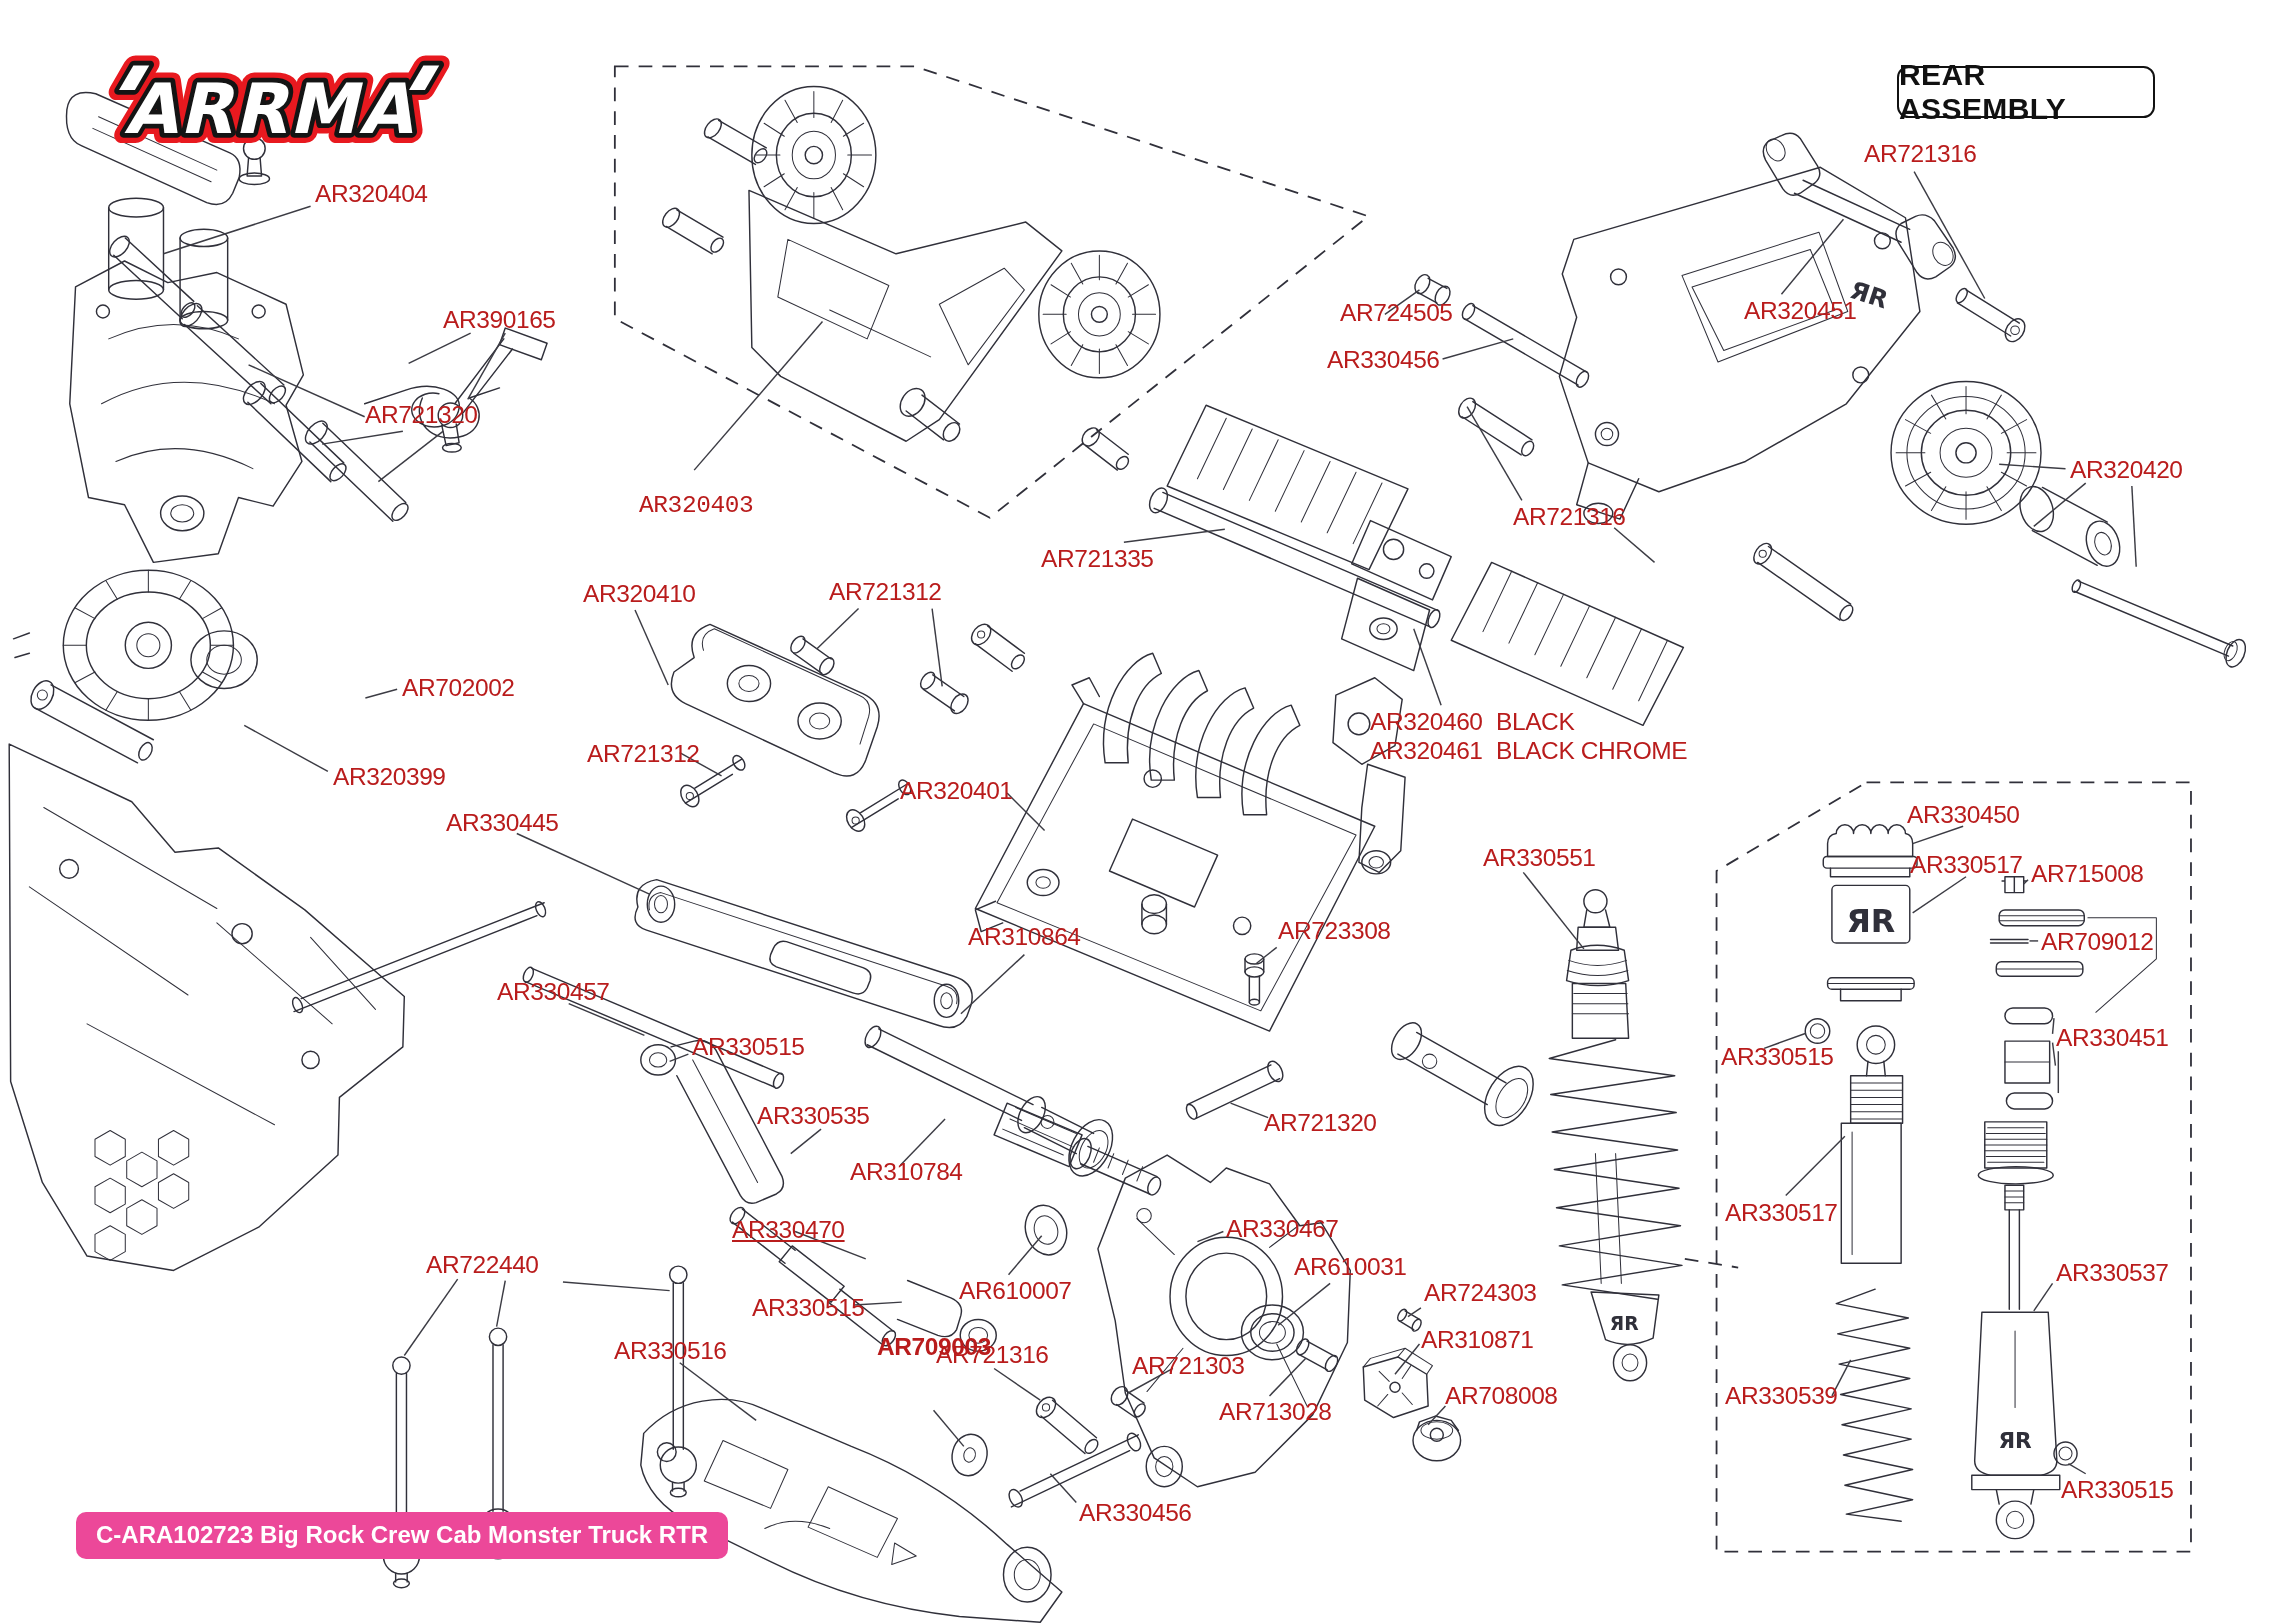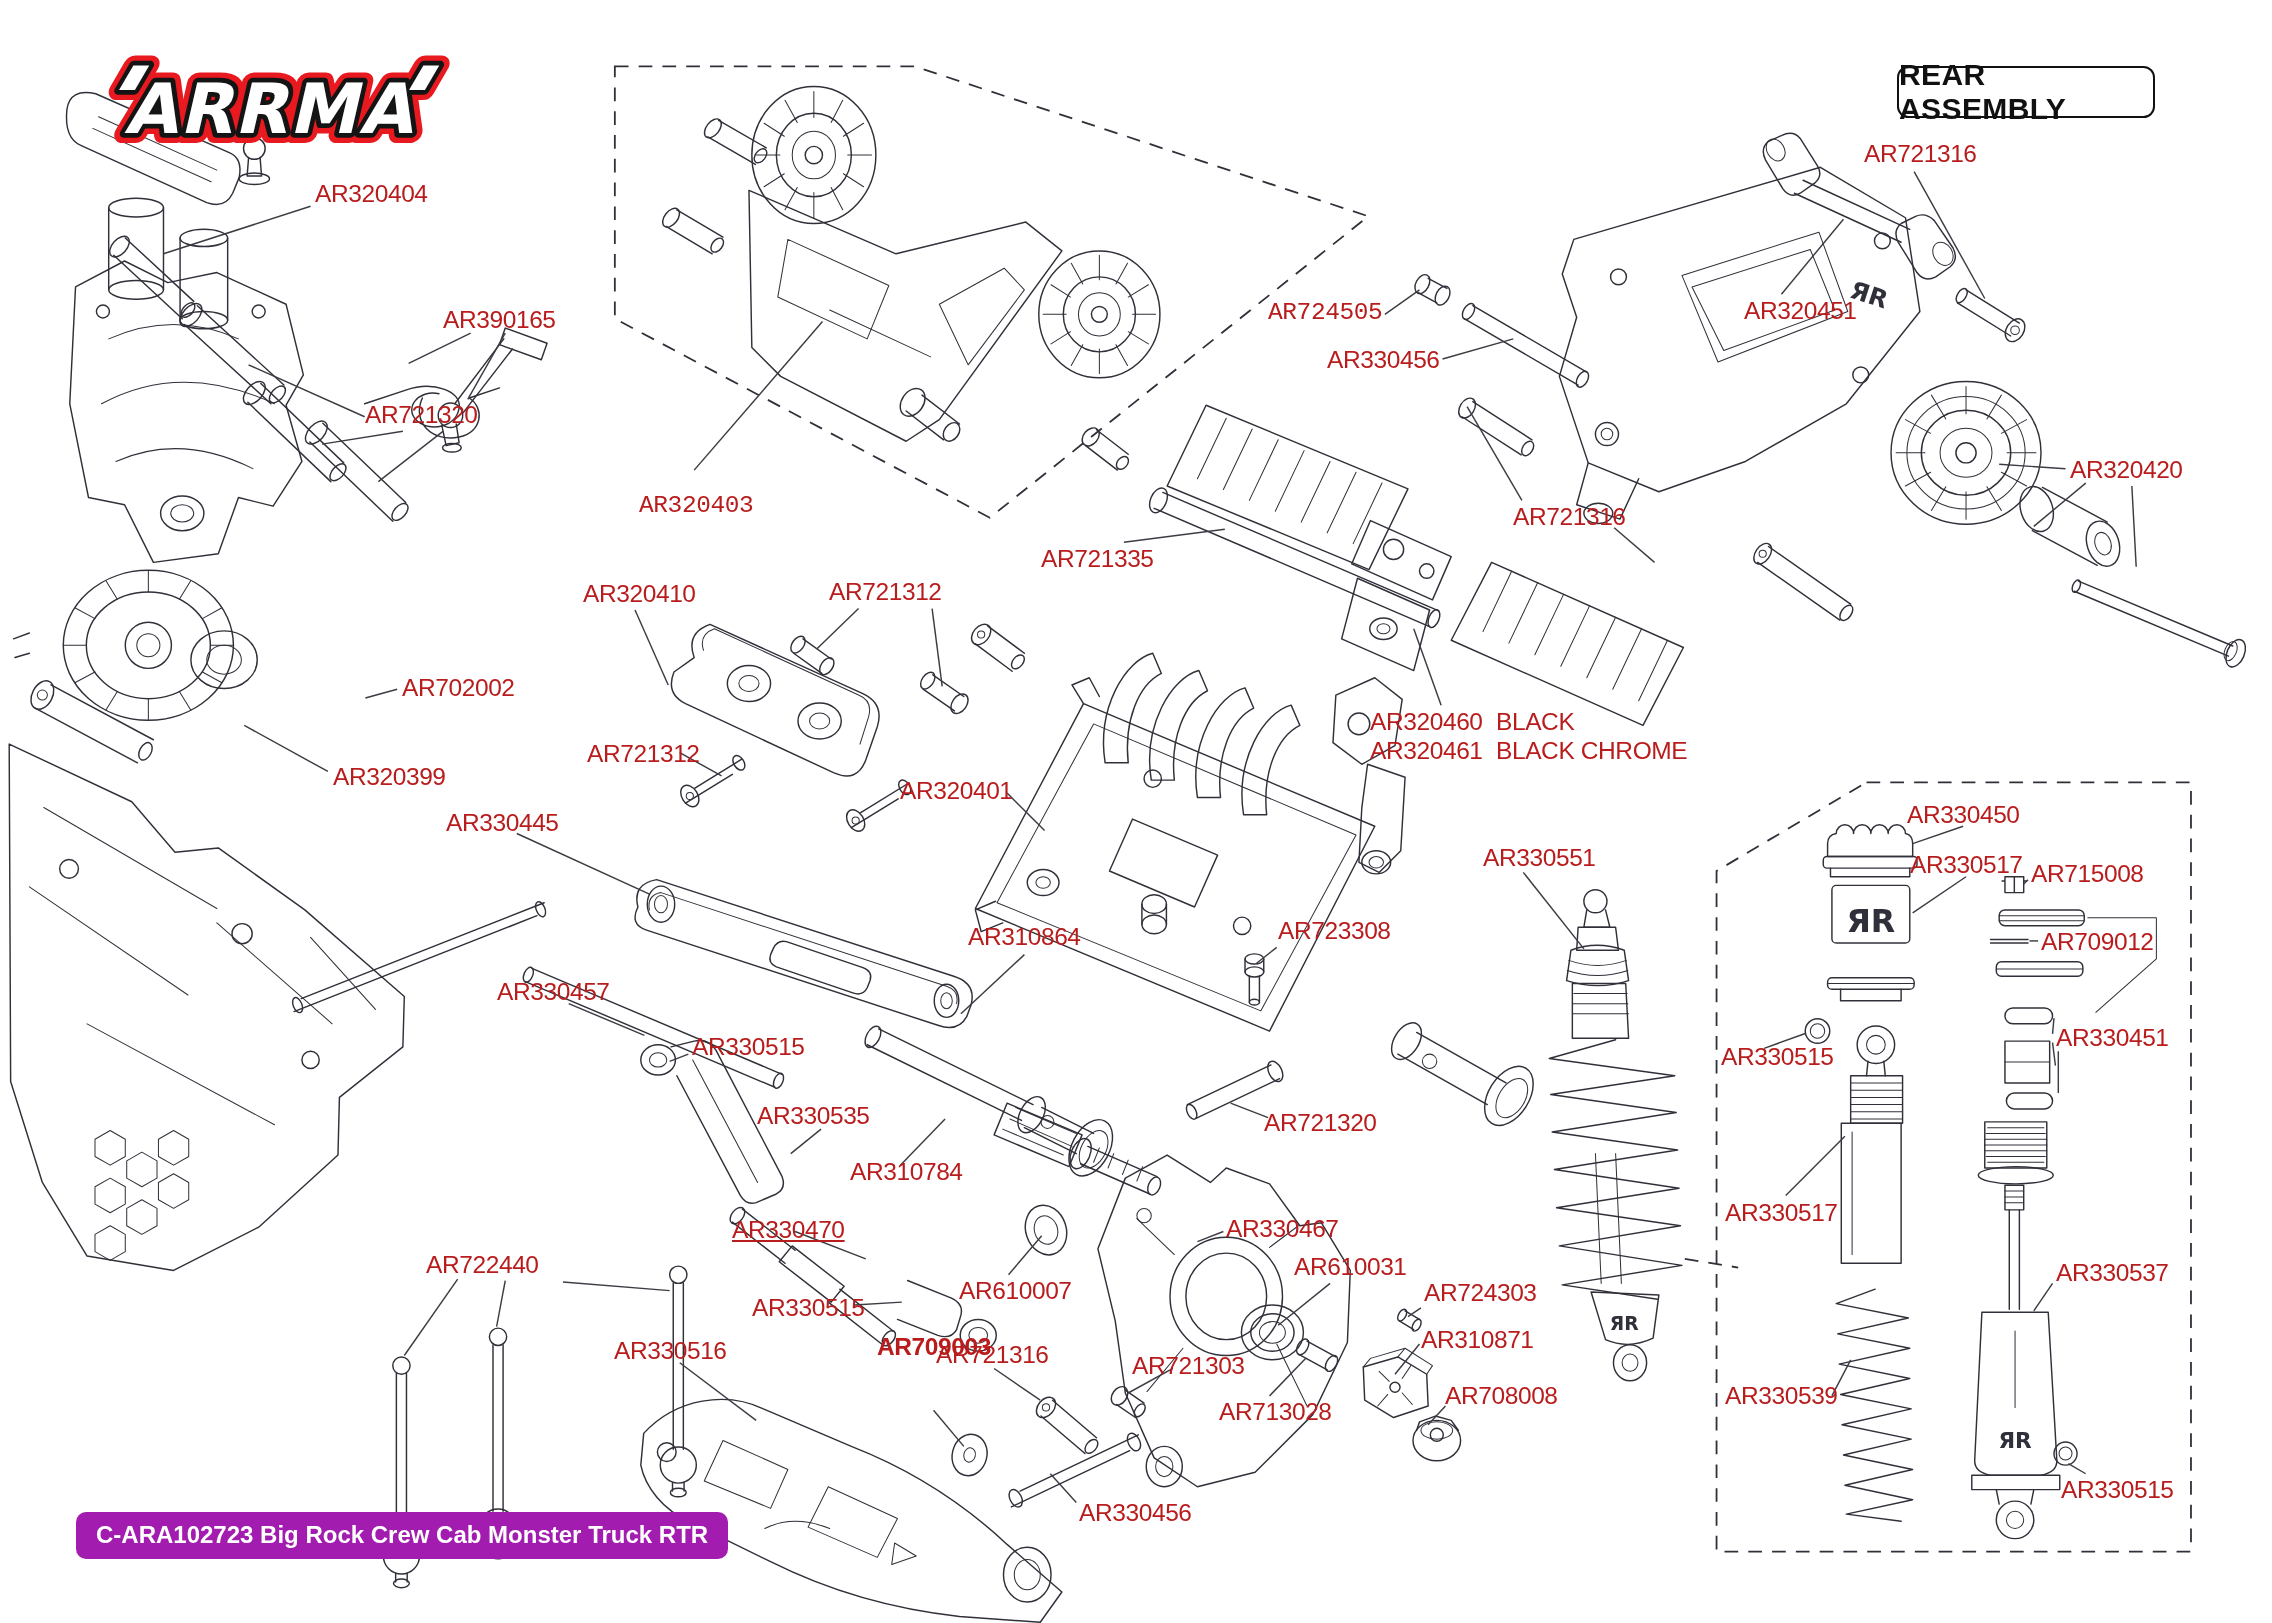--- a/index.html
+++ b/index.html
@@ -7,21 +7,21 @@
         font-family:"Liberation Sans",sans-serif;}
   svg{position:absolute;left:0;top:0;}
   .s{stroke:#30303a;stroke-width:2;fill:none;stroke-linejoin:round;stroke-linecap:round;}
   .thin{stroke-width:1.4;}
   .dash{stroke:#30303a;stroke-width:2.5;fill:none;stroke-dasharray:19 14;}
   .rr{font-family:"DejaVu Sans",sans-serif;font-weight:bold;fill:#30303a;}
   .plabel{position:absolute;font-size:24.5px;letter-spacing:-0.4px;color:#b91c1c;white-space:nowrap;}
   .title-box{position:absolute;left:1897px;top:66px;width:254px;height:48px;border:2.9px solid #111;
              border-radius:11.5px;display:flex;align-items:center;justify-content:center;
              font-size:30px;font-weight:bold;color:#111;letter-spacing:0.4px;background:#fff;}
-  .footer-box{position:absolute;left:76px;top:1512px;background:#a21caf;color:#fff;
+  .footer-box{position:absolute;left:76px;top:1512px;background:#ec4899;color:#fff;
               font-size:24px;font-weight:bold;padding:9.4px 20px;border-radius:10px;white-space:nowrap;}
   .logo{position:absolute;left:56px;top:38px;}
 </style>
 </head>
 <body>
 
 <div class="page">
 
   <svg id="art" width="2273" height="1623" viewBox="0 0 3151 2251">
     <g>
@@ -549,21 +549,21 @@
   </svg>
 
   <div class="title-box">REAR ASSEMBLY</div>
 
   <div id="labels">
       <div class="plabel" style="left: 315px; top: 180px;">AR320404</div>
       <div class="plabel" style="left: 443px; top: 306px;">AR390165</div>
       <div class="plabel" style="left: 365px; top: 401px;">AR721320</div>
       <div class="plabel" style="left: 639px; top: 492px; font-family: Liberation Mono, monospace;">AR320403</div>
       <div class="plabel" style="left: 1041px; top: 545px;">AR721335</div>
-      <div class="plabel" style="left: 1268px; top: 299px; font-family: Liberation Mono, monospace;">AR724505</div>
+      <div class="plabel" style="left: 1340px; top: 299px;">AR724505</div>
       <div class="plabel" style="left: 1327px; top: 346px;">AR330456</div>
       <div class="plabel" style="left: 1864px; top: 140px;">AR721316</div>
       <div class="plabel" style="left: 1744px; top: 297px;">AR320451</div>
       <div class="plabel" style="left: 1513px; top: 503px;">AR721316</div>
       <div class="plabel" style="left: 2070px; top: 456px;">AR320420</div>
       <div class="plabel" style="left: 583px; top: 580px;">AR320410</div>
       <div class="plabel" style="left: 829px; top: 578px;">AR721312</div>
       <div class="plabel" style="left: 402px; top: 674px;">AR702002</div>
       <div class="plabel" style="left: 587px; top: 740px;">AR721312</div>
       <div class="plabel" style="left: 333px; top: 763px;">AR320399</div>

